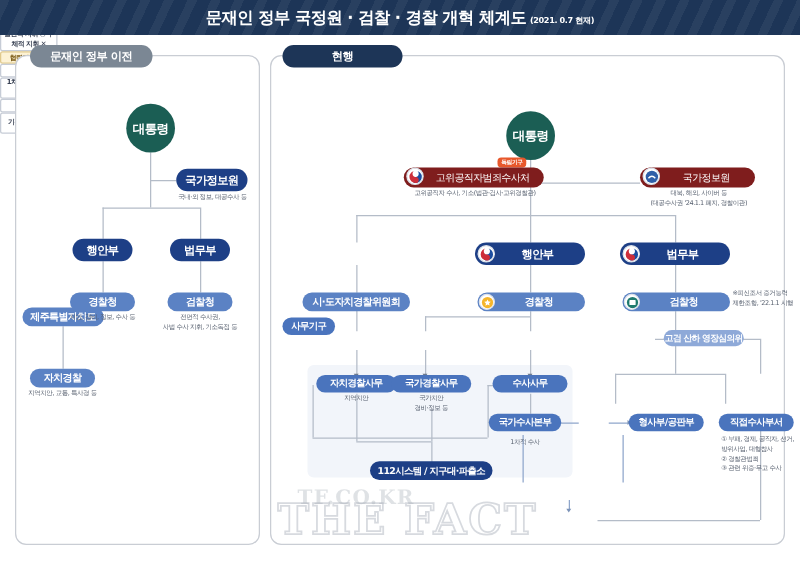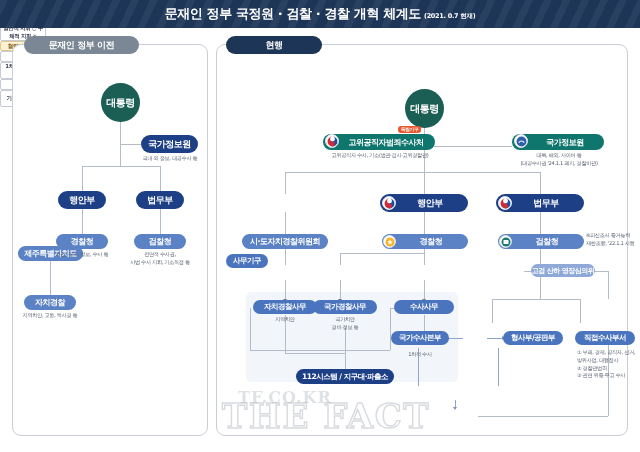--- a/index.html
+++ b/index.html
@@ -40,41 +40,41 @@
   #panel-left  { left: 12px;  top: 44px;  width: 196px; height: 392px; }
   #panel-right { left: 216px; top: 44px;  width: 412px; height: 392px; }
 
   .panel-tab {
     position: absolute;
     height: 18px; border-radius: 9px;
     display: flex; align-items: center; justify-content: center;
     color: #fff; font-size: 9px; font-weight: bold; letter-spacing: -0.4px;
     white-space: nowrap;
   }
-  #tab-left  { left: 24px;  top: 36px; width: 115px; background: #7b8794; }
+  #tab-left  { left: 24px;  top: 36px; width: 98px; background: #7b8794; }
   #tab-right { left: 226px; top: 36px; width: 96px; background: #1d3557; }
 
   
   .node {
     position: absolute;
     display: flex; align-items: center; justify-content: center;
     text-align: center; white-space: nowrap;
     color: #ffffff; letter-spacing: -0.5px;
   }
 
   .circle-pres {
     border-radius: 50%;
     background: #1b5e54;
     color: #fff; font-size: 10px; font-weight: bold;
   }
   .lvl1  { background: #1d3f86; font-size: 9px; font-weight: bold; height: 18px; border-radius: 999px; }
   .lvl2  { background: #5b82c4; font-size: 8px; font-weight: bold; height: 15px; border-radius: 999px; }
   .lvl3  { background: #4a74bd; font-size: 7.5px; font-weight: bold; height: 14px; border-radius: 999px; }
   .lvl4  { background: #8ea9d8; font-size: 7px; font-weight: bold; height: 13px; border-radius: 999px; }
-  .navypill { background: #0f766e; font-size: 8px; font-weight: bold; height: 16px; border-radius: 999px; }
+  .navypill { background: #7f1d1d; font-size: 8px; font-weight: normal; height: 16px; border-radius: 999px; }
   .ghostbox {
     background: #ffffff; border: 1px solid #c6ccd6; border-radius: 2px;
     color: #3a4254; font-size: 5.5px; font-weight: bold; line-height: 1.35;
     letter-spacing: -0.4px; padding: 1px 2px; text-align: center;
     display:flex; align-items:center; justify-content:center;
   }
   .tagbox {
     background: #fdf2d4; border: 1px solid #e0c98c; border-radius: 2px;
     color: #7a5a14; font-size: 5.5px; font-weight: bold; letter-spacing: -0.4px;
     display:flex; align-items:center; justify-content:center;

